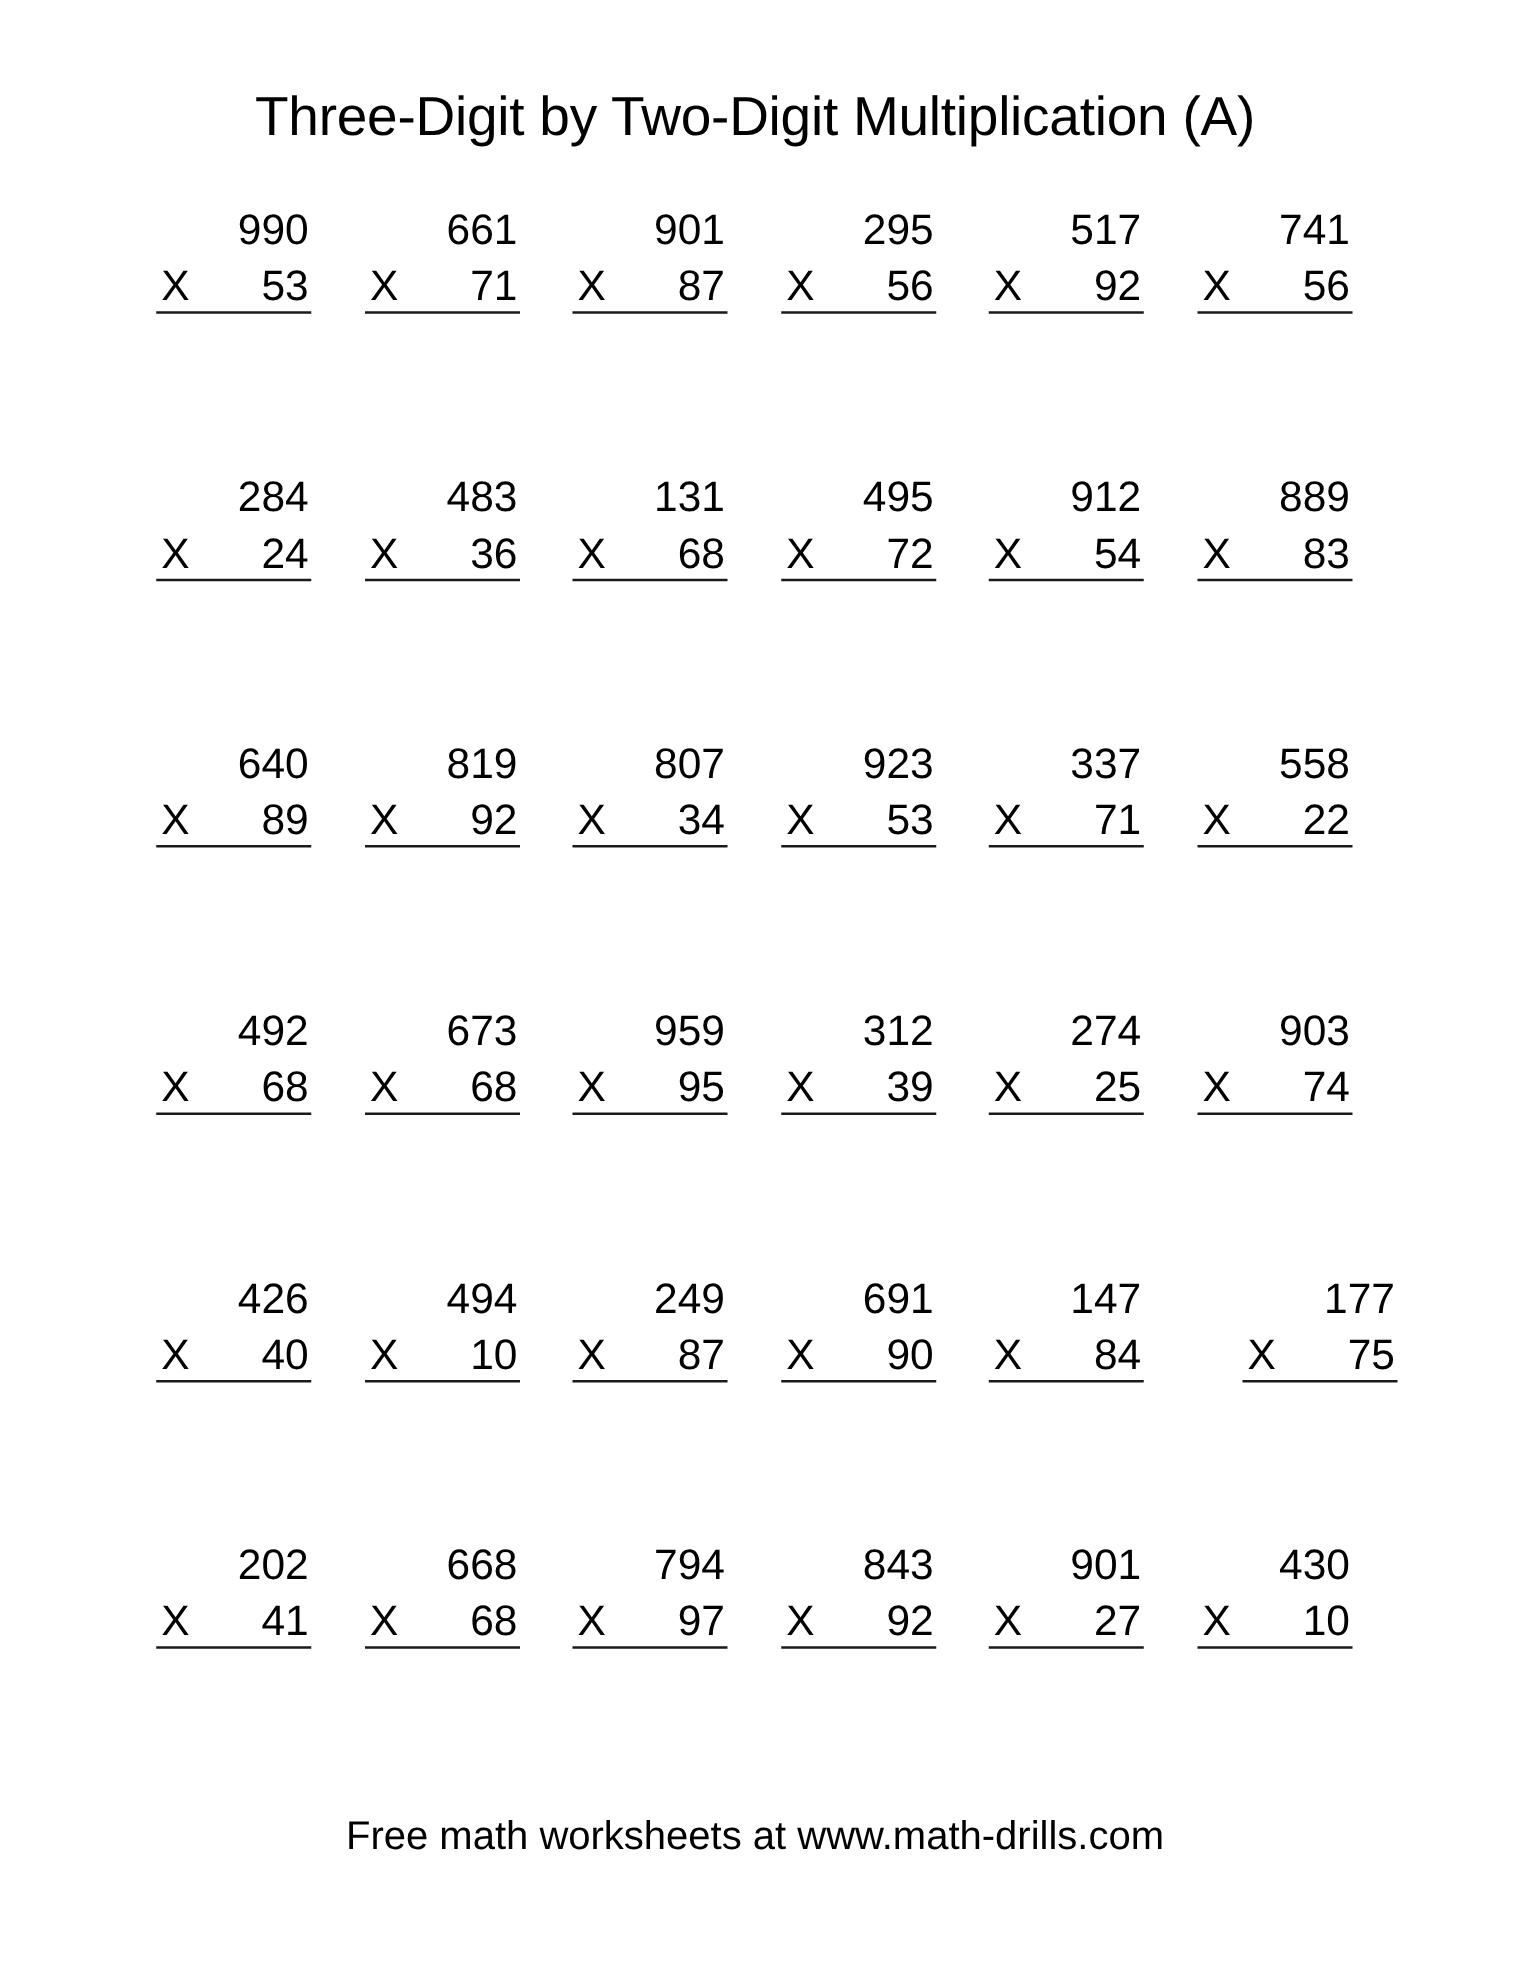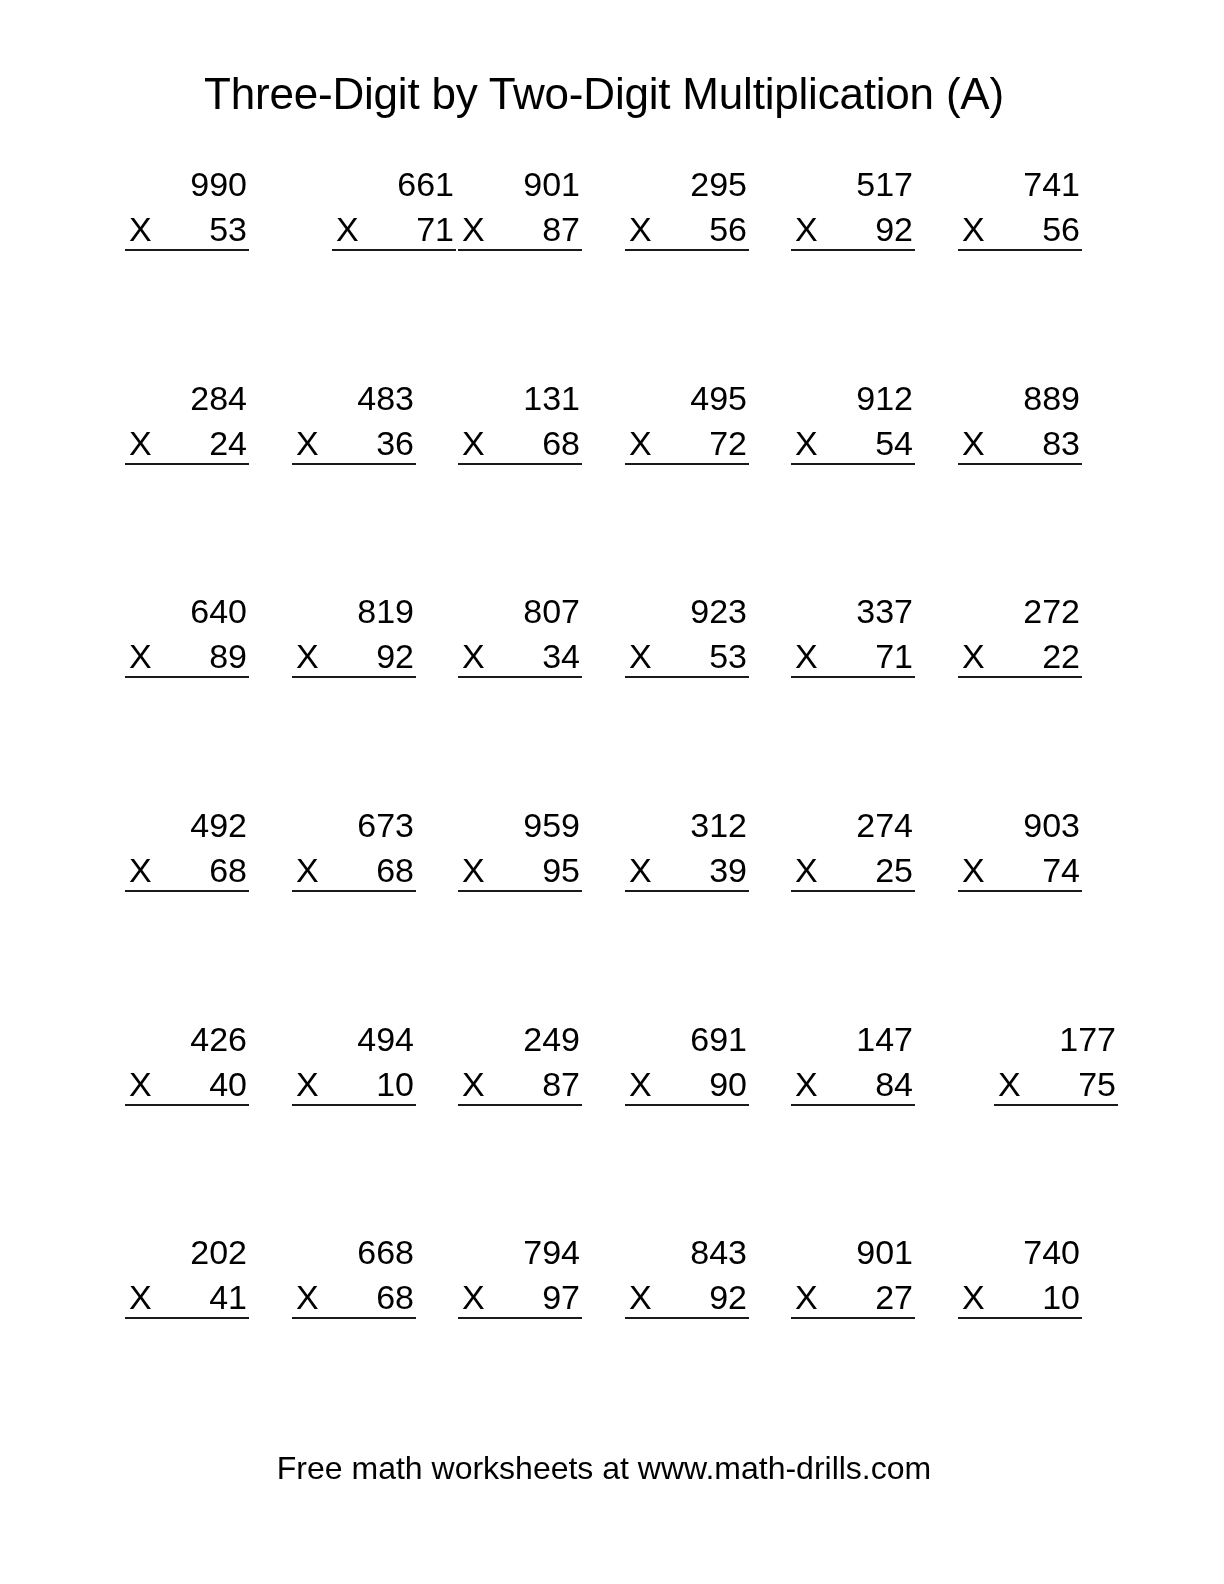--- a/index.html
+++ b/index.html
@@ -84,21 +84,21 @@
 <div class="title">Three-Digit by Two-Digit Multiplication (A)</div>
 
 <div class="grid" id="problem-grid">
     <div class="problem" style="left: 0px; top: 0px;">
       <span class="top-num">990</span>
       <div class="op-row">
         <span class="op">X</span>
         <span class="bottom-num">53</span>
       </div>
     </div>
-    <div class="problem" style="left: 167px; top: 0px; margin-left: 40px;">
+    <div class="problem" style="left: 167px; top: 0px;">
       <span class="top-num">661</span>
       <div class="op-row">
         <span class="op">X</span>
         <span class="bottom-num">71</span>
       </div>
     </div>
     <div class="problem" style="left: 333px; top: 0px;">
       <span class="top-num">901</span>
       <div class="op-row">
         <span class="op">X</span>
@@ -197,21 +197,21 @@
       </div>
     </div>
     <div class="problem" style="left: 666px; top: 427px;">
       <span class="top-num">337</span>
       <div class="op-row">
         <span class="op">X</span>
         <span class="bottom-num">71</span>
       </div>
     </div>
     <div class="problem" style="left: 833px; top: 427px;">
-      <span class="top-num">272</span>
+      <span class="top-num">558</span>
       <div class="op-row">
         <span class="op">X</span>
         <span class="bottom-num">22</span>
       </div>
     </div>
     <div class="problem" style="left: 0px; top: 641px;">
       <span class="top-num">492</span>
       <div class="op-row">
         <span class="op">X</span>
         <span class="bottom-num">68</span>
@@ -323,21 +323,21 @@
       </div>
     </div>
     <div class="problem" style="left: 666px; top: 1068px;">
       <span class="top-num">901</span>
       <div class="op-row">
         <span class="op">X</span>
         <span class="bottom-num">27</span>
       </div>
     </div>
     <div class="problem" style="left: 833px; top: 1068px;">
-      <span class="top-num">740</span>
+      <span class="top-num">430</span>
       <div class="op-row">
         <span class="op">X</span>
         <span class="bottom-num">10</span>
       </div>
     </div>
   </div>
 
 <div class="footer">Free math worksheets at www.math-drills.com</div>
 
 </body></html>

